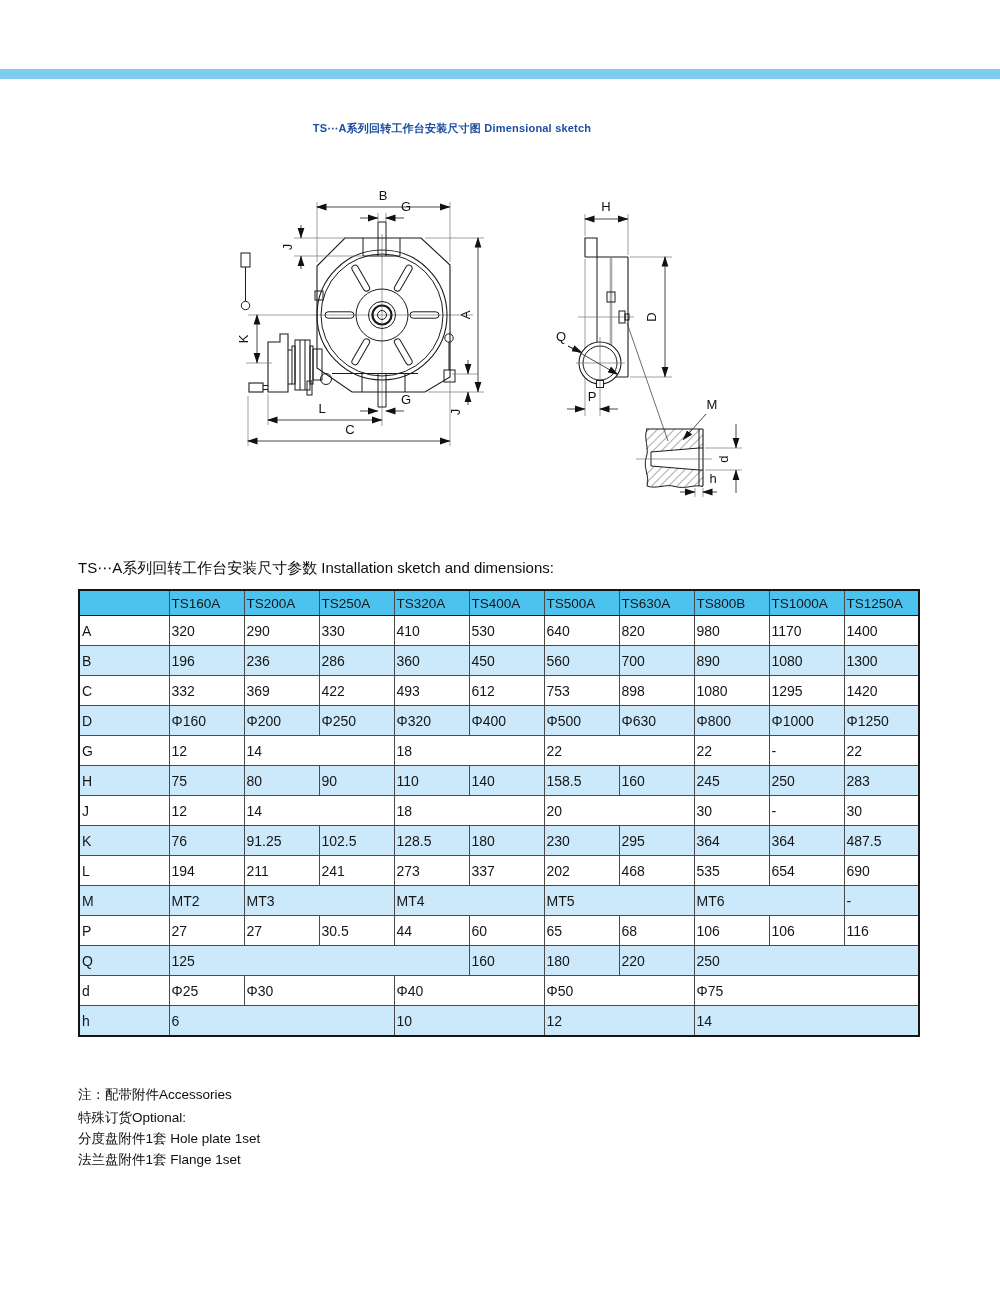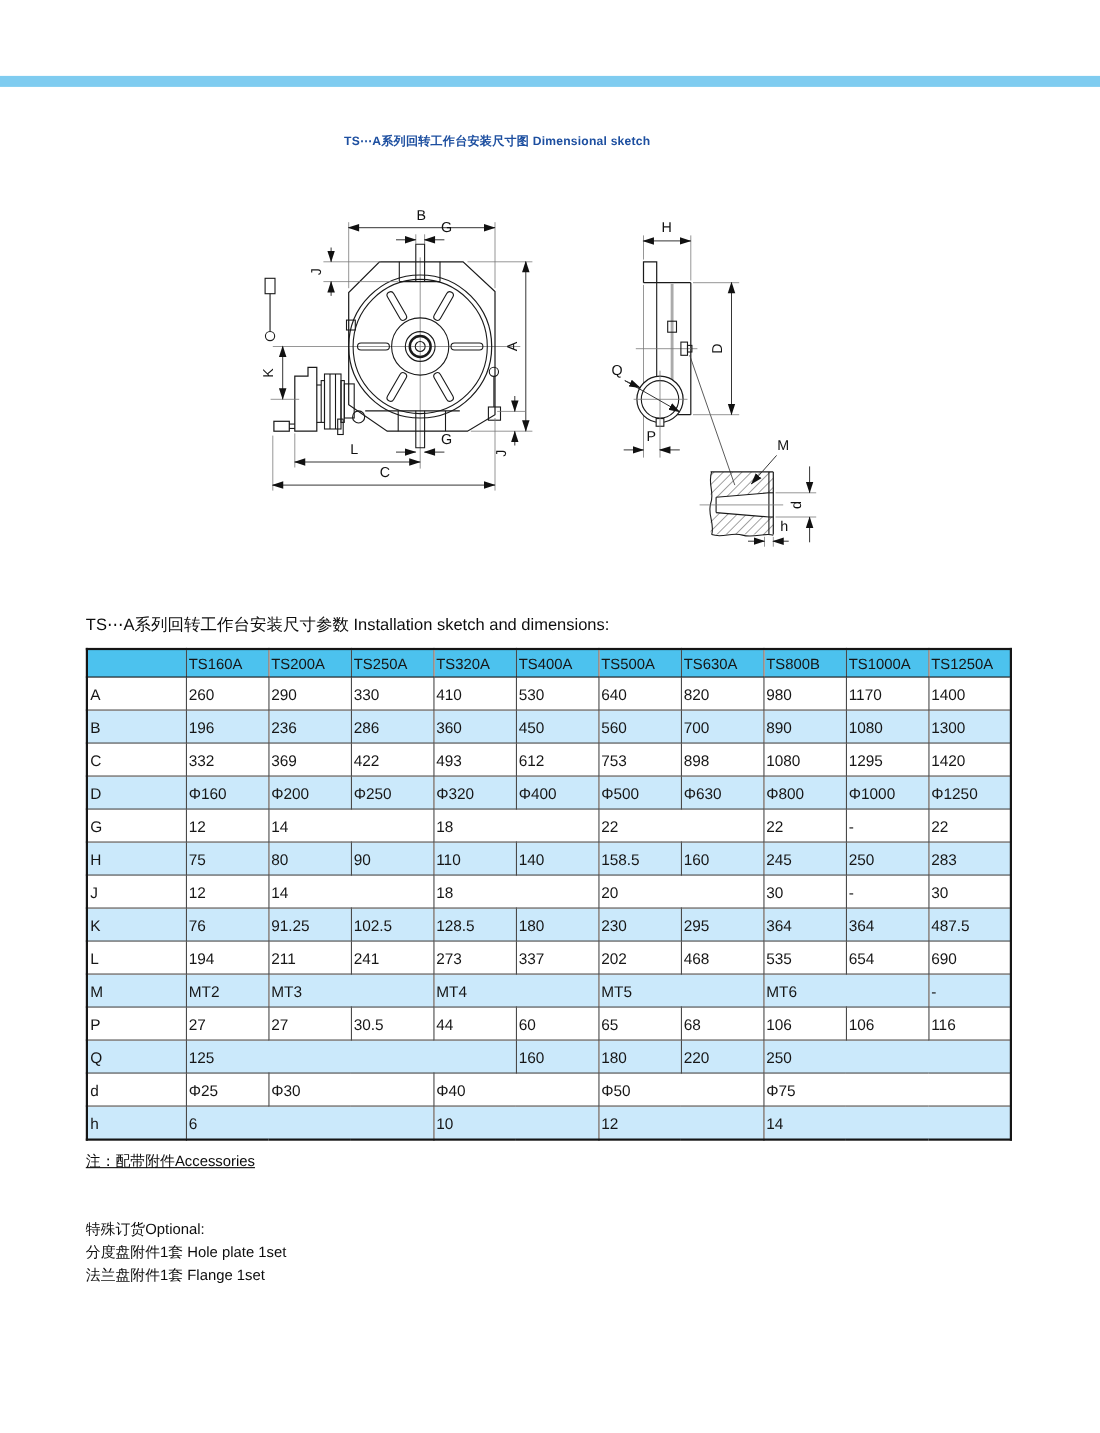--- a/index.html
+++ b/index.html
@@ -23,21 +23,21 @@
   .sketch text{font-family:"Liberation Sans",sans-serif;font-size:13px;fill:#111;text-anchor:middle;}
   .table-caption{position:absolute;left:78px;top:559px;font-size:15px;color:#0d0d0d;}
   .table-wrap{position:absolute;left:78px;top:589px;}
   table.dims{border-collapse:collapse;table-layout:fixed;width:840px;border:2px solid #151515;
     font-size:14px;color:#161616;text-align:left;}
   table.dims th,table.dims td{border:1px solid #4a4a4a;padding:0 2px;font-weight:normal;
     height:29px;overflow:hidden;white-space:nowrap;background:#fff;}
   table.dims thead th{background:var(--hdr);height:24px;font-size:13.5px;border-bottom:1.5px solid #151515;}
   table.dims tr.alt th,table.dims tr.alt td{background:var(--alt);}
   .notes{position:absolute;left:78px;font-size:13.5px;color:#0d0d0d;}
-  .notes-a{top:1045px;line-height:22px;text-decoration:underline;}
+  .notes-a{top:1084px;line-height:22px;}
   .notes-b{top:1107px;line-height:21px;}
 </style>
 </head>
 <body>
 
 <div class="accent-bar"></div>
 
 <div class="page-title">TS⋯A系列回转工作台安装尺寸图 Dimensional sketch</div>
 
 <svg class="sketch" viewBox="230 180 520 330" xmlns="http://www.w3.org/2000/svg">
@@ -278,21 +278,21 @@
           <th>TS500A</th>
           <th>TS630A</th>
           <th>TS800B</th>
           <th>TS1000A</th>
           <th>TS1250A</th>
         </tr>
       </thead>
     <tbody>
         <tr>
           <th>A</th>
-          <td>260</td>
+          <td>320</td>
           <td>290</td>
           <td>330</td>
           <td>410</td>
           <td>530</td>
           <td>640</td>
           <td>820</td>
           <td>980</td>
           <td>1170</td>
           <td>1400</td>
         </tr>

